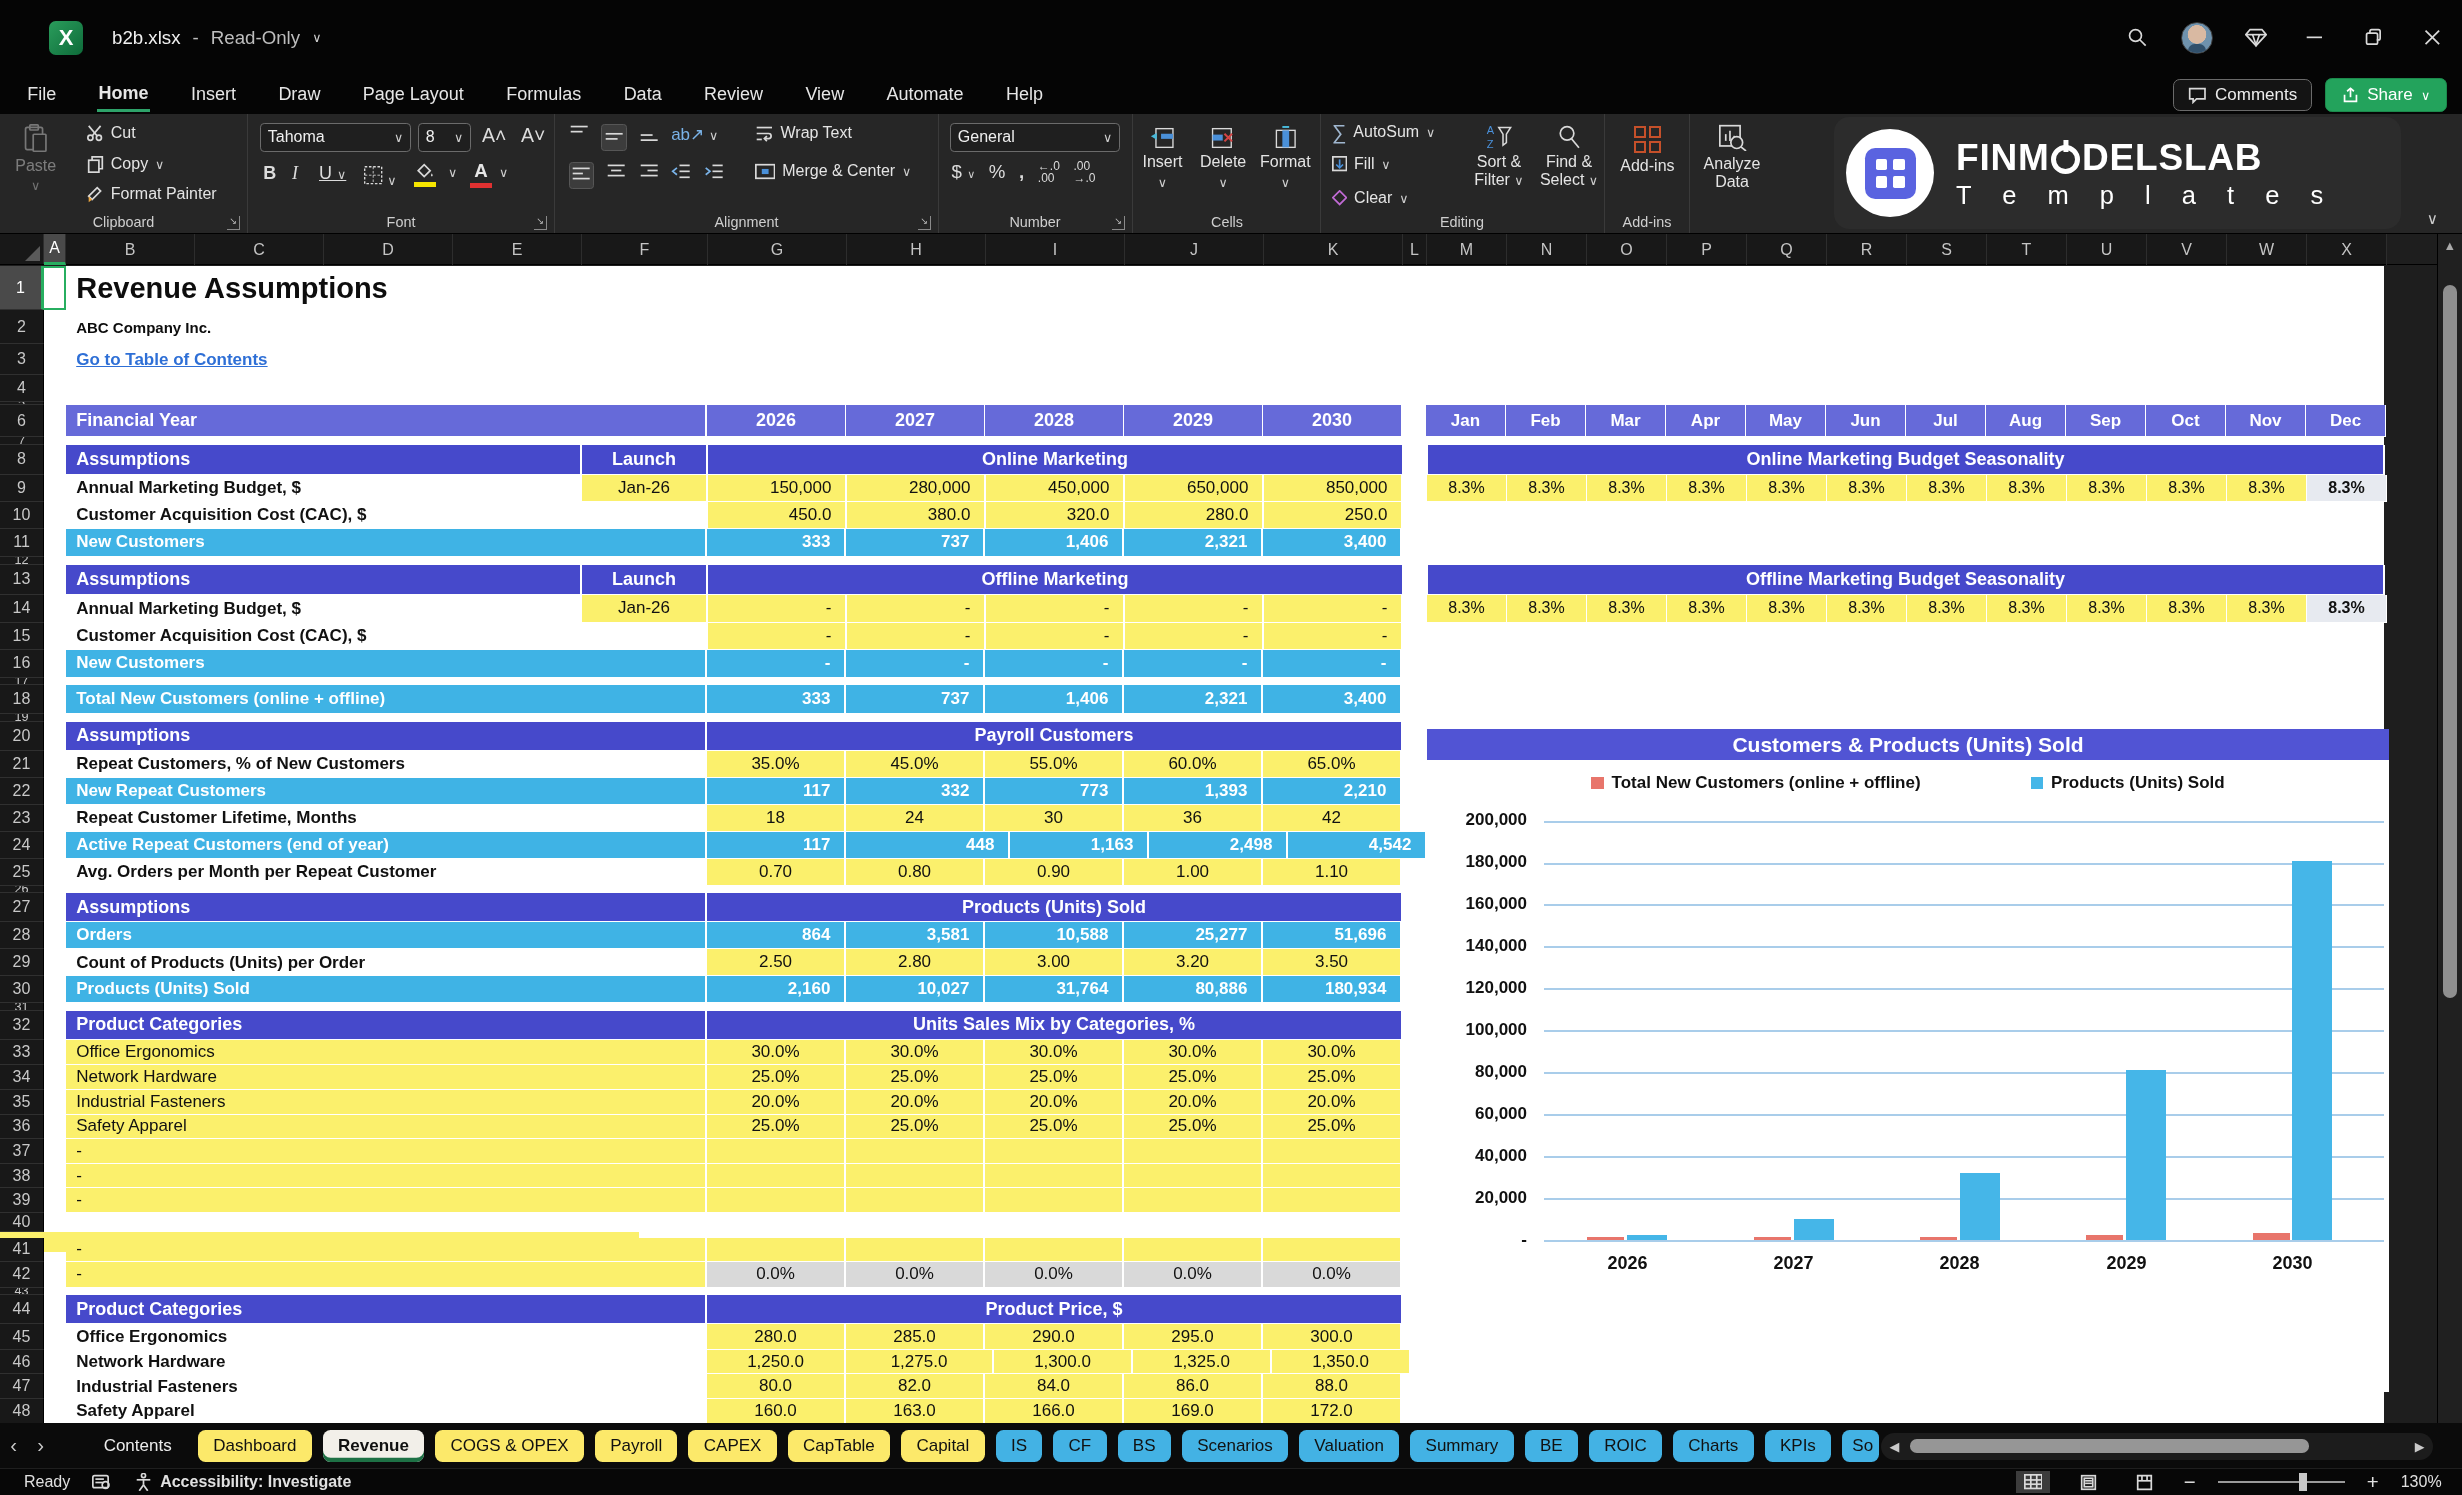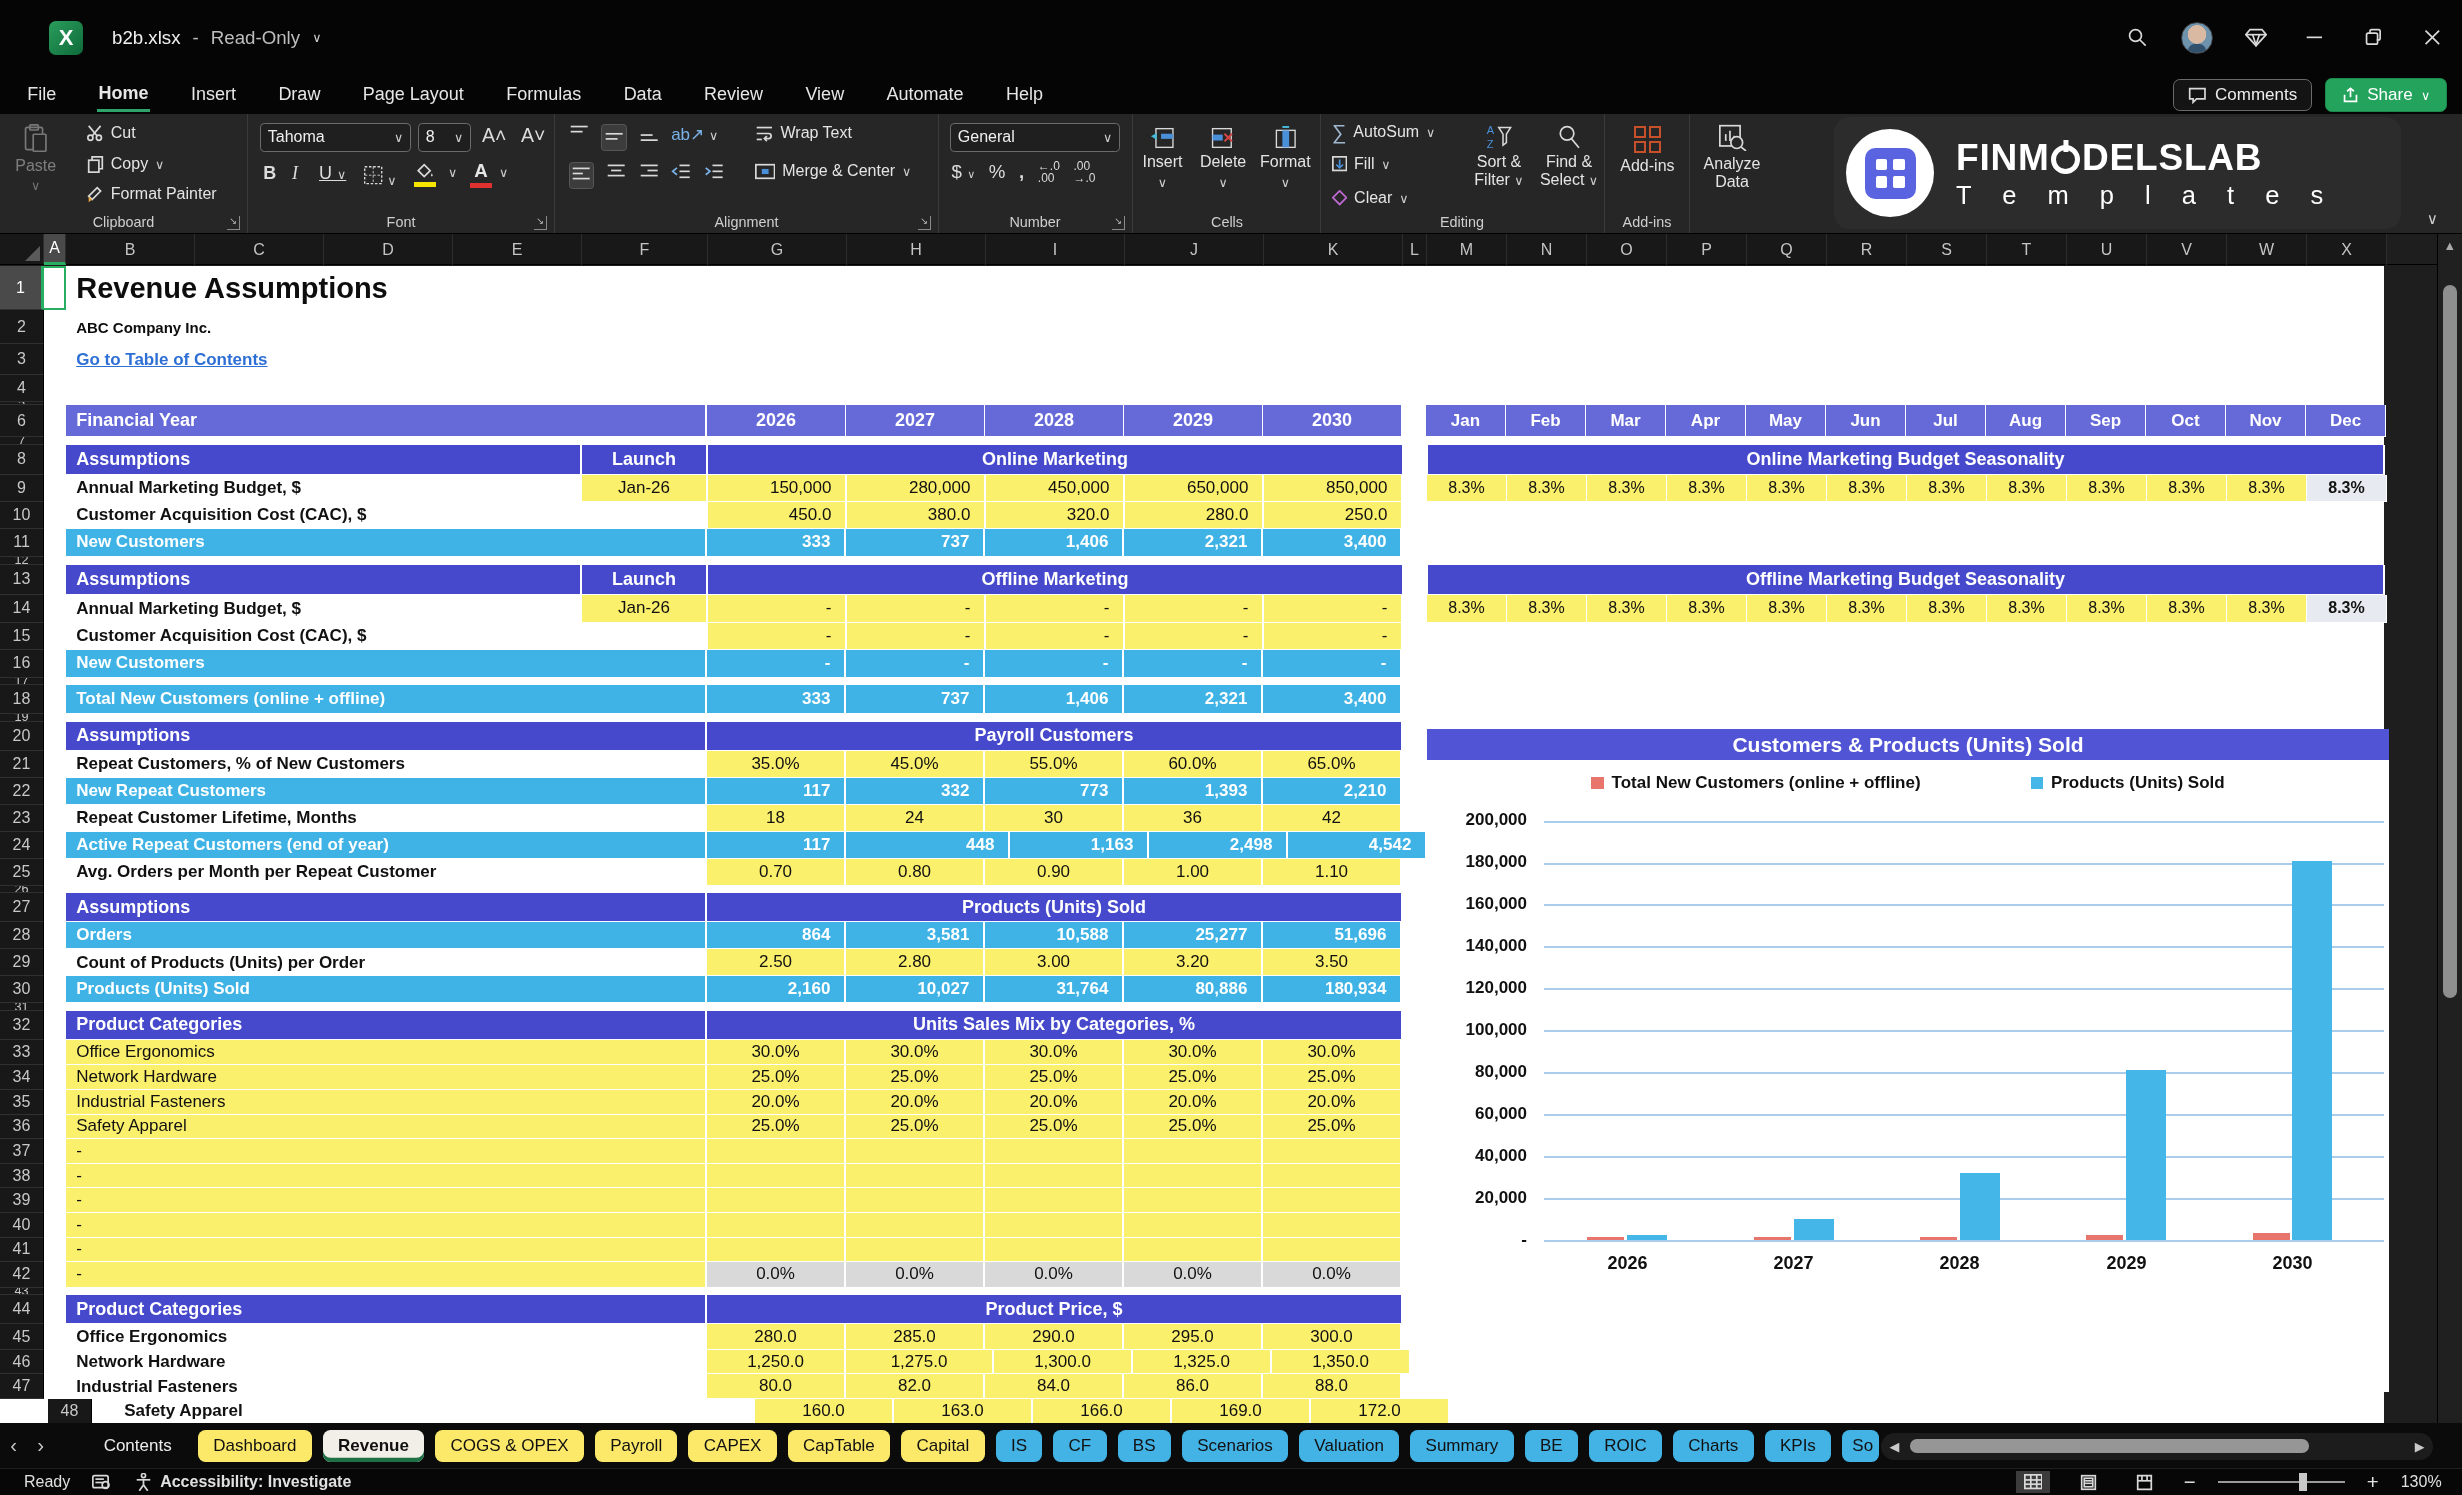--- a/index.html
+++ b/index.html
@@ -887,21 +887,21 @@
         <div class="gut">39</div>
         <div class="c " style="width: 22px;"></div>
         <div class="c yellow padl sep" style="width: 641px;">-</div>
         <div class="c yellow sep ctr" style="width: 139px;"></div>
         <div class="c yellow sep ctr" style="width: 139px;"></div>
         <div class="c yellow sep ctr" style="width: 139px;"></div>
         <div class="c yellow sep ctr" style="width: 139px;"></div>
         <div class="c yellow sep ctr" style="width: 139px;"></div>
         <div class="fill"></div>
       </div>
-      <div class="grow" style="height: 24.6px;">
+      <div class="grow" style="height: 24.6px; flex-direction: column;">
         <div class="gut">40</div>
         <div class="c " style="width: 22px;"></div>
         <div class="c yellow padl sep" style="width: 641px;">-</div>
         <div class="c yellow sep ctr" style="width: 139px;"></div>
         <div class="c yellow sep ctr" style="width: 139px;"></div>
         <div class="c yellow sep ctr" style="width: 139px;"></div>
         <div class="c yellow sep ctr" style="width: 139px;"></div>
         <div class="c yellow sep ctr" style="width: 139px;"></div>
         <div class="fill"></div>
       </div>
@@ -964,21 +964,21 @@
         <div class="gut">47</div>
         <div class="c " style="width: 22px;"></div>
         <div class="c lbl padl" style="width: 641px;">Industrial Fasteners</div>
         <div class="c yellow sep ctr" style="width: 139px;">80.0</div>
         <div class="c yellow sep ctr" style="width: 139px;">82.0</div>
         <div class="c yellow sep ctr" style="width: 139px;">84.0</div>
         <div class="c yellow sep ctr" style="width: 139px;">86.0</div>
         <div class="c yellow sep ctr" style="width: 139px;">88.0</div>
         <div class="fill"></div>
       </div>
-      <div class="grow" style="height: 24.6px; padding-left: 48px;">
+      <div class="grow" style="height: 24.6px;">
         <div class="gut">48</div>
         <div class="c " style="width: 22px;"></div>
         <div class="c lbl padl" style="width: 641px;">Safety Apparel</div>
         <div class="c yellow sep ctr" style="width: 139px;">160.0</div>
         <div class="c yellow sep ctr" style="width: 139px;">163.0</div>
         <div class="c yellow sep ctr" style="width: 139px;">166.0</div>
         <div class="c yellow sep ctr" style="width: 139px;">169.0</div>
         <div class="c yellow sep ctr" style="width: 139px;">172.0</div>
         <div class="fill"></div>
       </div>

